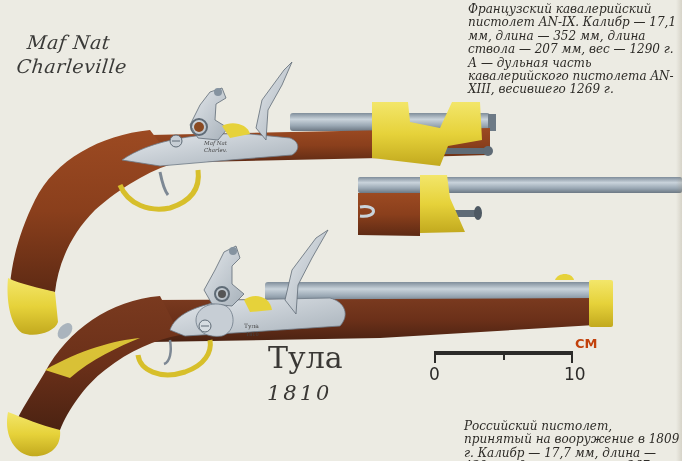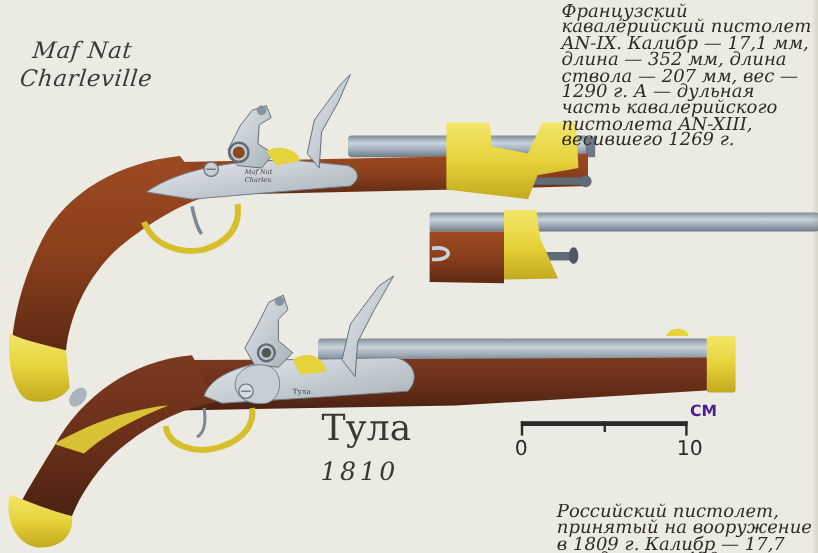--- a/index.html
+++ b/index.html
@@ -18,40 +18,40 @@
     position: absolute; left: 18px; top: 30px;
     font-family: "DejaVu Serif", serif; font-style: italic;
     color: #3a3a38; font-size: 19px; line-height: 24px; letter-spacing: 0.5px;
     transform: skewX(-6deg);
   }
   .maker-mark .l1 { display: block; margin-left: 8px; }
   .maker-mark .l2 { display: block; }
   .caption {
     position: absolute;
     font-family: "DejaVu Serif", serif; font-style: italic;
-    font-size: 15px; line-height: 13.4px; color: #2d2b27;
+    font-size: 12px; line-height: 13.4px; color: #2d2b27;
   }
   .caption.top { left: 468px; top: 3px; width: 214px; }
   .caption.bottom { left: 464px; top: 420px; width: 218px; }
   .origin-title {
     position: absolute; left: 268px; top: 340px;
     font-family: "DejaVu Serif", serif; font-size: 30px; color: #3a3835;
   }
   .origin-year {
     position: absolute; left: 267px; top: 381px;
     font-family: "DejaVu Serif", serif; font-style: italic; font-size: 21px;
     letter-spacing: 3px; color: #3a3835;
   }
   .scale { position: absolute; left: 425px; top: 336px; width: 200px; height: 50px; }
   .scale .bar { position: absolute; left: 9px; top: 15px; width: 139px; height: 4px; background: #2c2b29; }
   .scale .tick { position: absolute; width: 2px; background: #2c2b29; }
   .scale .t0 { left: 9px; top: 15px; height: 12px; }
   .scale .t5 { left: 78px; top: 15px; height: 9px; }
   .scale .t10 { left: 146px; top: 15px; height: 12px; }
-  .scale .unit { position: absolute; left: 150px; top: 0px; font-family: "DejaVu Sans", sans-serif; font-weight: bold; font-size: 13px; color: #4c1d95; }
+  .scale .unit { position: absolute; left: 150px; top: 0px; font-family: "DejaVu Sans", sans-serif; font-weight: bold; font-size: 13px; color: #c2410c; }
   .scale .lbl { position: absolute; top: 28px; font-family: "DejaVu Sans", sans-serif; font-size: 17px; color: #2c2b29; }
   .scale .l0 { left: 4px; }
   .scale .l10 { left: 139px; text-align: center; }
   svg.art { position: absolute; left: 0; top: 0; }
 </style>
 </head>
 <body>
 
 <div class="page">
 

